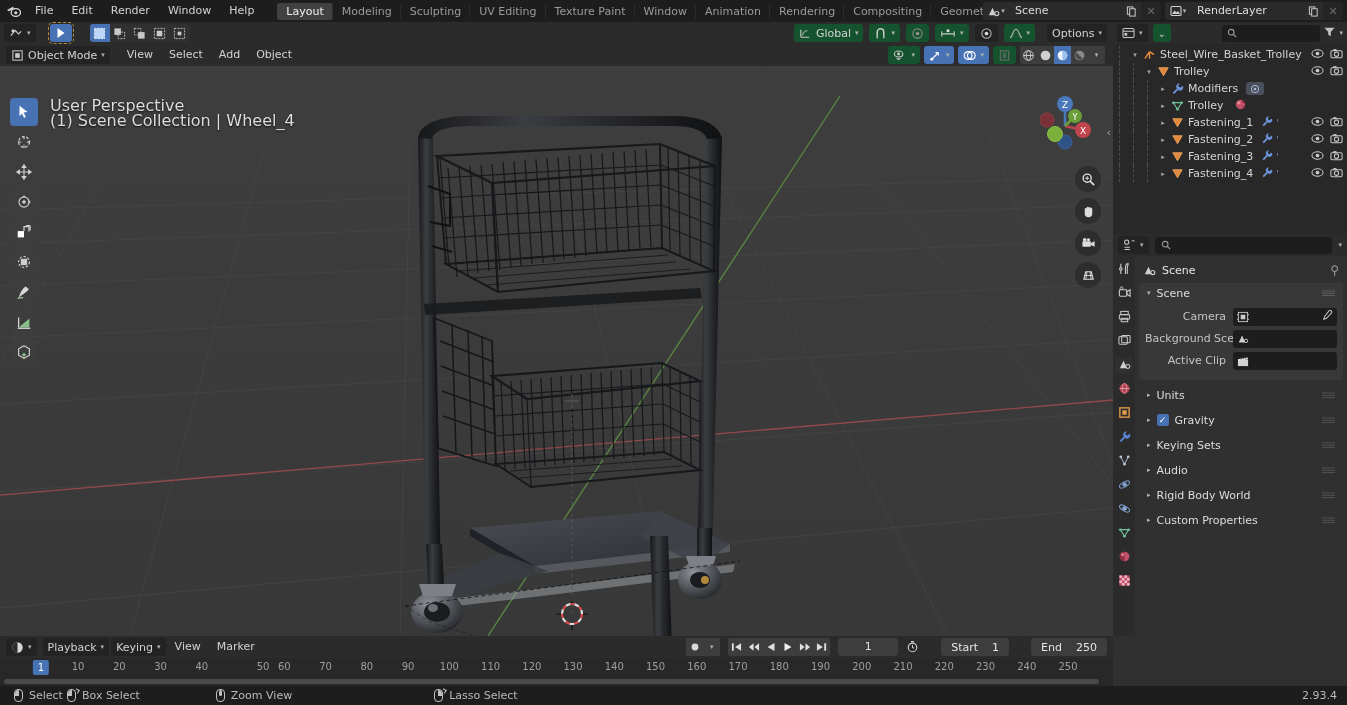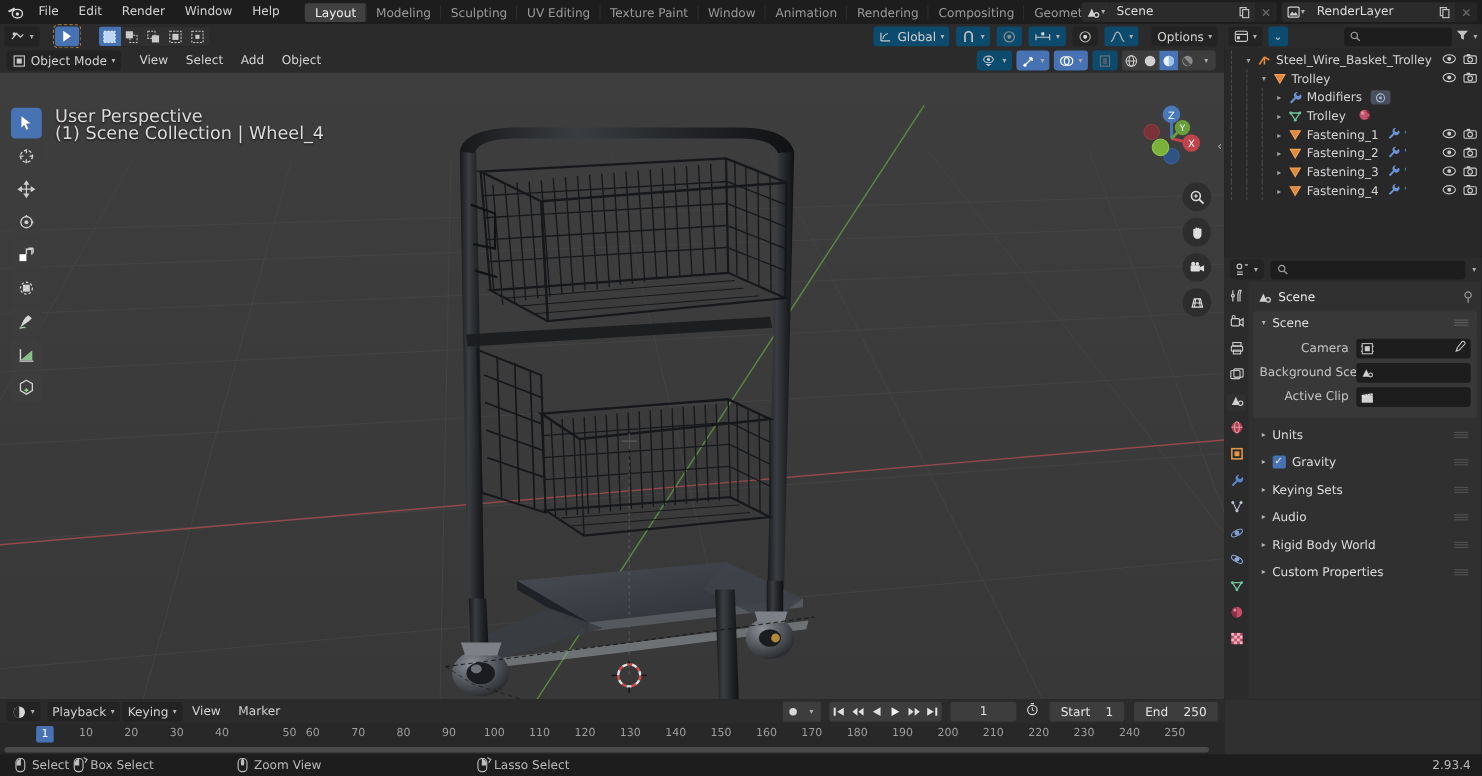--- a/index.html
+++ b/index.html
@@ -55,21 +55,21 @@
   .viewport { position: absolute; left: 0; top: 22px; width: 1113px; height: 614px; background: #303030; }
   .vp-header {
     position: absolute; left: 0; top: 0; width: 1113px; height: 22px; background: #2b2b2b;
     display: flex; align-items: center; padding-left: 4px; gap: 4px;
   }
   .vp-header2 {
     position: absolute; left: 0; top: 22px; width: 1113px; height: 22px; background: #2b2b2b;
     display: flex; align-items: center; padding-left: 6px; gap: 10px;
   }
   .hdr-btn {
-    height: 18px; background: #0c4a6e; border-radius: 3px; display: flex; align-items: center;
+    height: 18px; background: #14532d; border-radius: 3px; display: flex; align-items: center;
     padding: 0 5px; gap: 4px; color: #d2d2d2; font-size: 11px;
   }
   .hdr-btn.sunken { background: #232323; }
   .hdr-menu { padding: 0 7px; height: 18px; line-height: 18px; font-size: 11px; color: #d2d2d2; border-radius: 3px;}
   .icon-group { display: flex; align-items: center; background: #232323; border-radius: 3px; overflow: hidden; }
   .ig-btn { width: 20px; height: 18px; display: flex; align-items: center; justify-content: center; background: #303030; }
   .ig-btn.on { background: #4772b3; }
   .ig-btn.sm { width: 17px; }
 
   .vp-canvas { position: absolute; left: 0; top: 44px; width: 1113px; height: 570px; overflow: hidden; }
@@ -1279,21 +1279,21 @@
               </svg>
             </div>
           <div class="tl-pb">
               <svg width="11" height="10" viewBox="0 0 12 10">
                 <path d="M1 1 L1 9 L7.5 5 Z" fill="#e0e0e0"></path>
                 <rect x="9" y="1" width="2" height="8" fill="#e0e0e0"></rect>
               </svg>
             </div>
         </div>
         <div class="tl-num">1</div>
-        <div style="display:flex;align-items:flex-start;gap:9px">
+        <div style="display:flex;align-items:flex-end;gap:22px">
           <span>
             <svg width="13" height="13" viewBox="0 0 14 14">
                 <circle cx="7" cy="8" r="4.6" fill="none" stroke="#cfcfcf" stroke-width="1.2"></circle>
                 <path d="M7 5.4 L7 8 L8.8 8.8" stroke="#cfcfcf" stroke-width="1.1"></path>
                 <path d="M5.4 1.8 L8.6 1.8" stroke="#cfcfcf" stroke-width="1.4"></path>
               </svg>
           </span>
           <div class="tl-se">
             <span>Start</span>
             <span>1</span>

